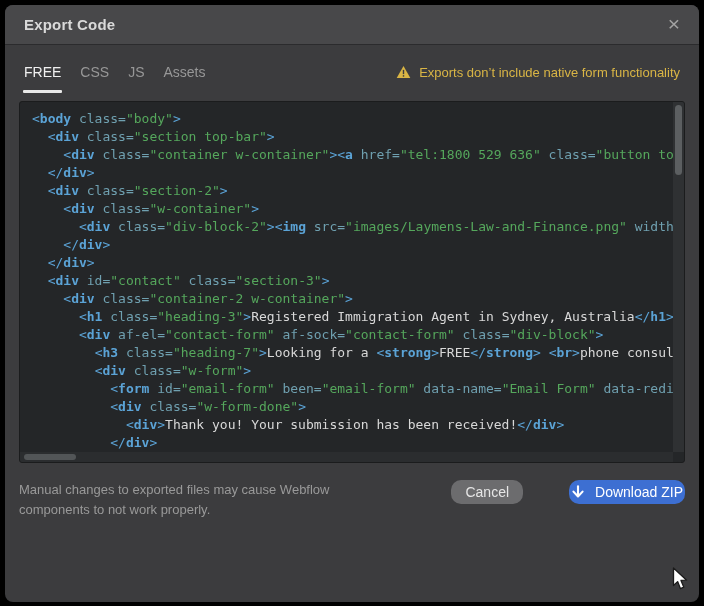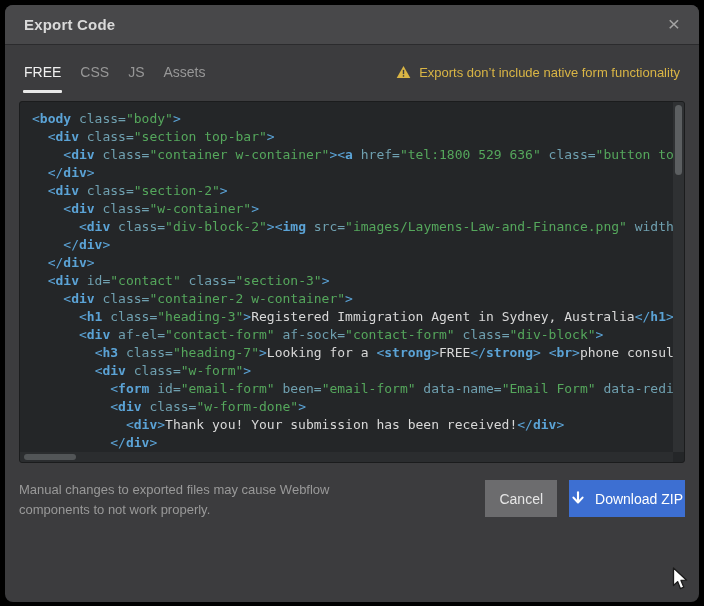--- a/index.html
+++ b/index.html
@@ -74,23 +74,24 @@
   }
   .info-icon { margin-top:2px; flex:none; }
   .info-text { color:#bfbfbf; font-size:13.5px; line-height:20px; }
   .info-text .b { color:#ececec; font-weight:bold; }
   .learn { color:#bfbfbf; text-decoration:underline; cursor:pointer; display:inline-block; }
   
   .footer { display:flex; margin:17px 14px 0; align-items:flex-start; }
   .note { color:#999; font-size:13px; line-height:20px; width:345px; }
   .btns { margin-left:auto; display:flex; gap:12px; align-items:center; }
   .btn {
-    font-size:14px; border-radius:0; height:37px; border:none;
+    font-size:14px; border-radius:10px; height:24px; border:none;
     display:flex; align-items:center; cursor:pointer;
     font-family:"Liberation Sans", sans-serif;
+    margin-left:34px;
   }
   .btn-cancel { background:#6c6c6e; color:#e6e6e6; padding:0 14px; }
   .btn-primary { background:var(--accent-button,#3d6fd2); color:#fff; padding:0 2px; gap:10px; }
   .btn-primary svg { display:block; }
   
   .cursor { position:absolute; left:672px; top:567px; width:17px; height:24px; pointer-events:none; z-index:10; }
 </style>
 </head>
 <body>
 

